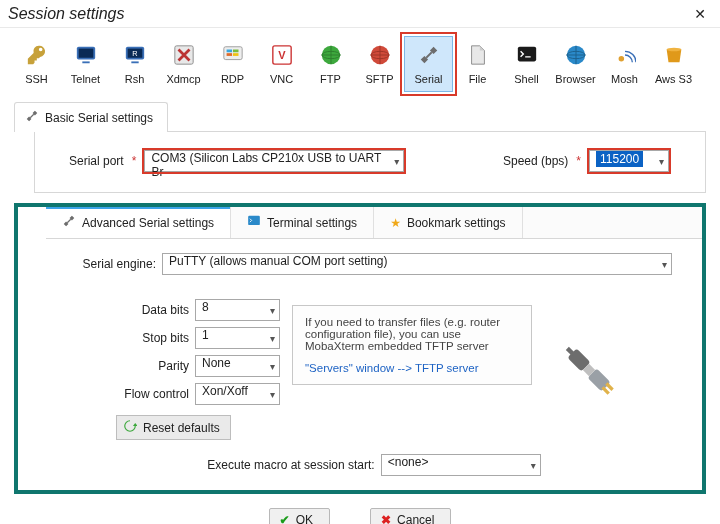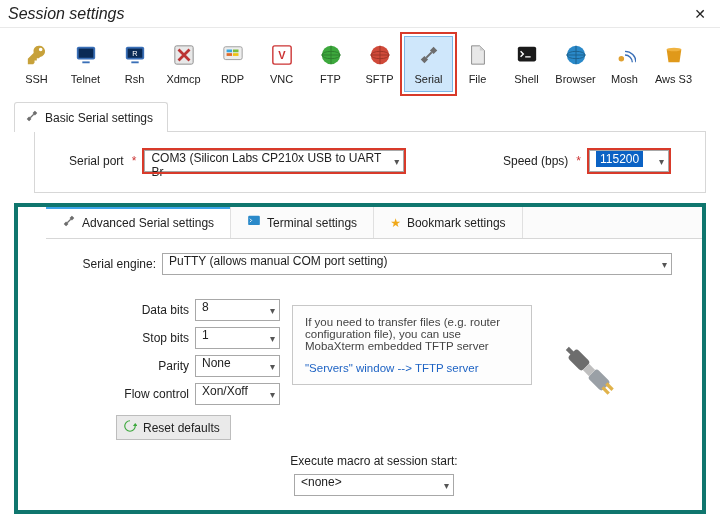--- a/index.html
+++ b/index.html
@@ -163,21 +163,20 @@
   }
   .info-box .blue { color:#1e63c4; margin-top:10px; display:block; }
   .plug-col {
     flex: 0 0 90px;
     display:flex; align-items:center; justify-content:center;
   }
   .macro-row {
     display:flex; align-items:center; justify-content:center;
     gap:6px;
     padding: 10px 0 14px 0;
-    flex-direction: column;
   }
   .macro-combo { width: 160px; }
   .btn-row {
     display:flex; align-items:center; justify-content:center;
     gap: 40px;
     margin-top: 14px;
   }
   .dlg-btn {
     padding: 4px 16px 4px 10px;
     background:#f0f0f0;

